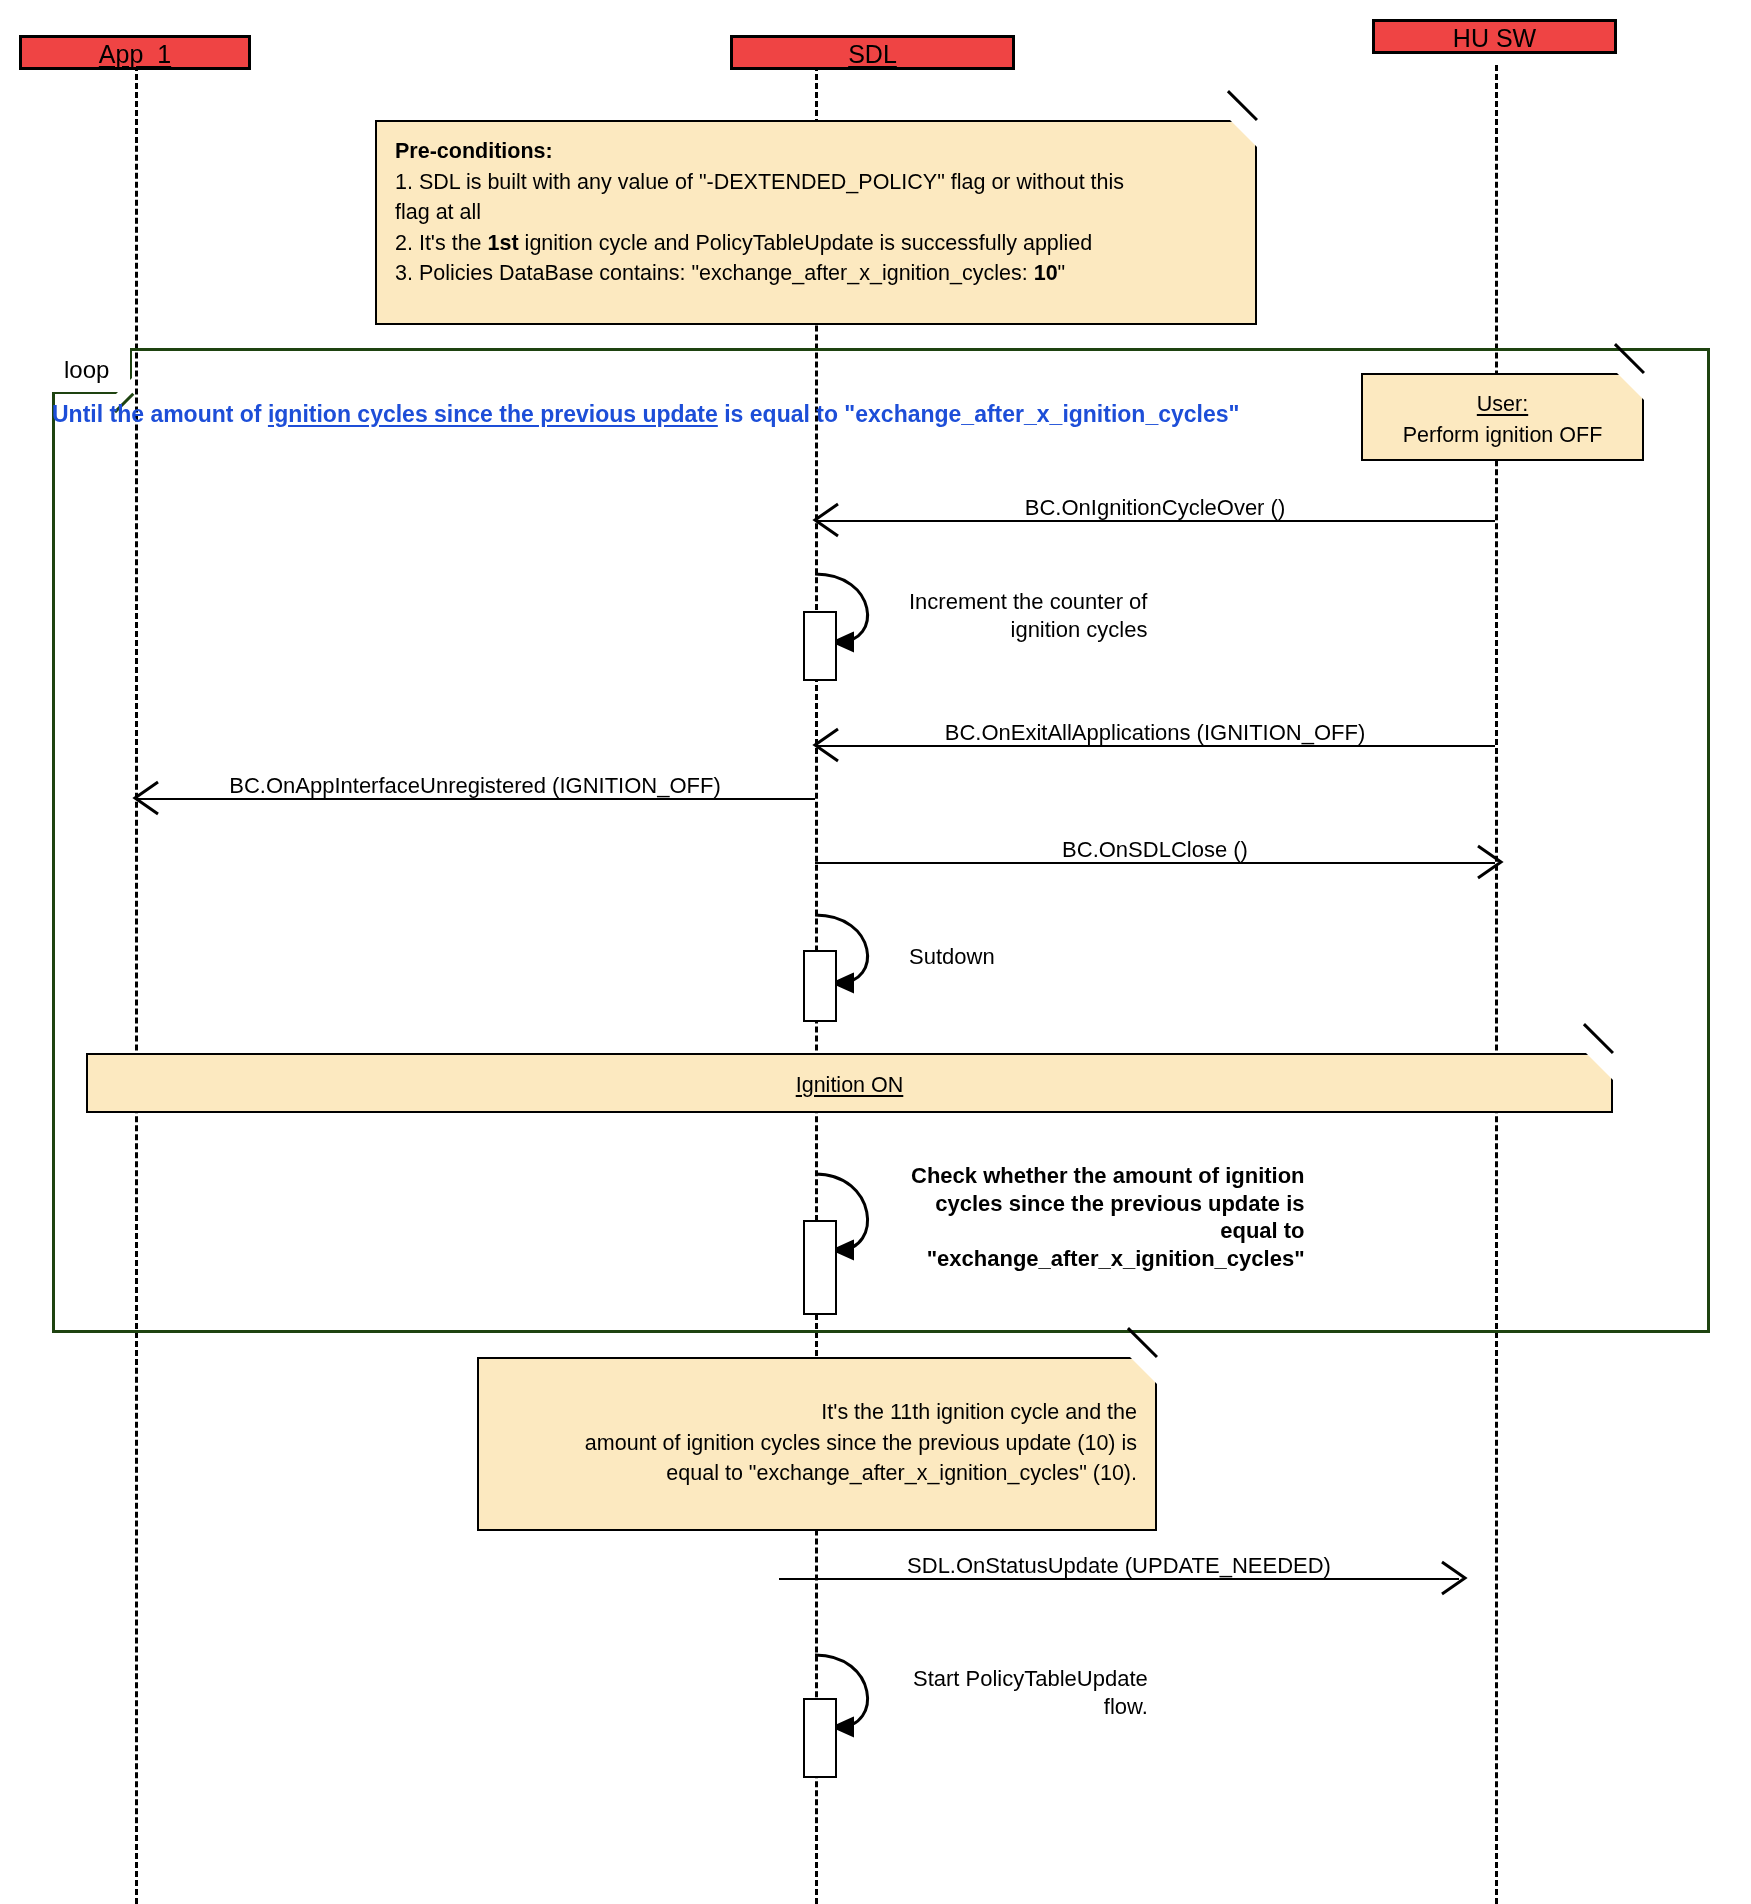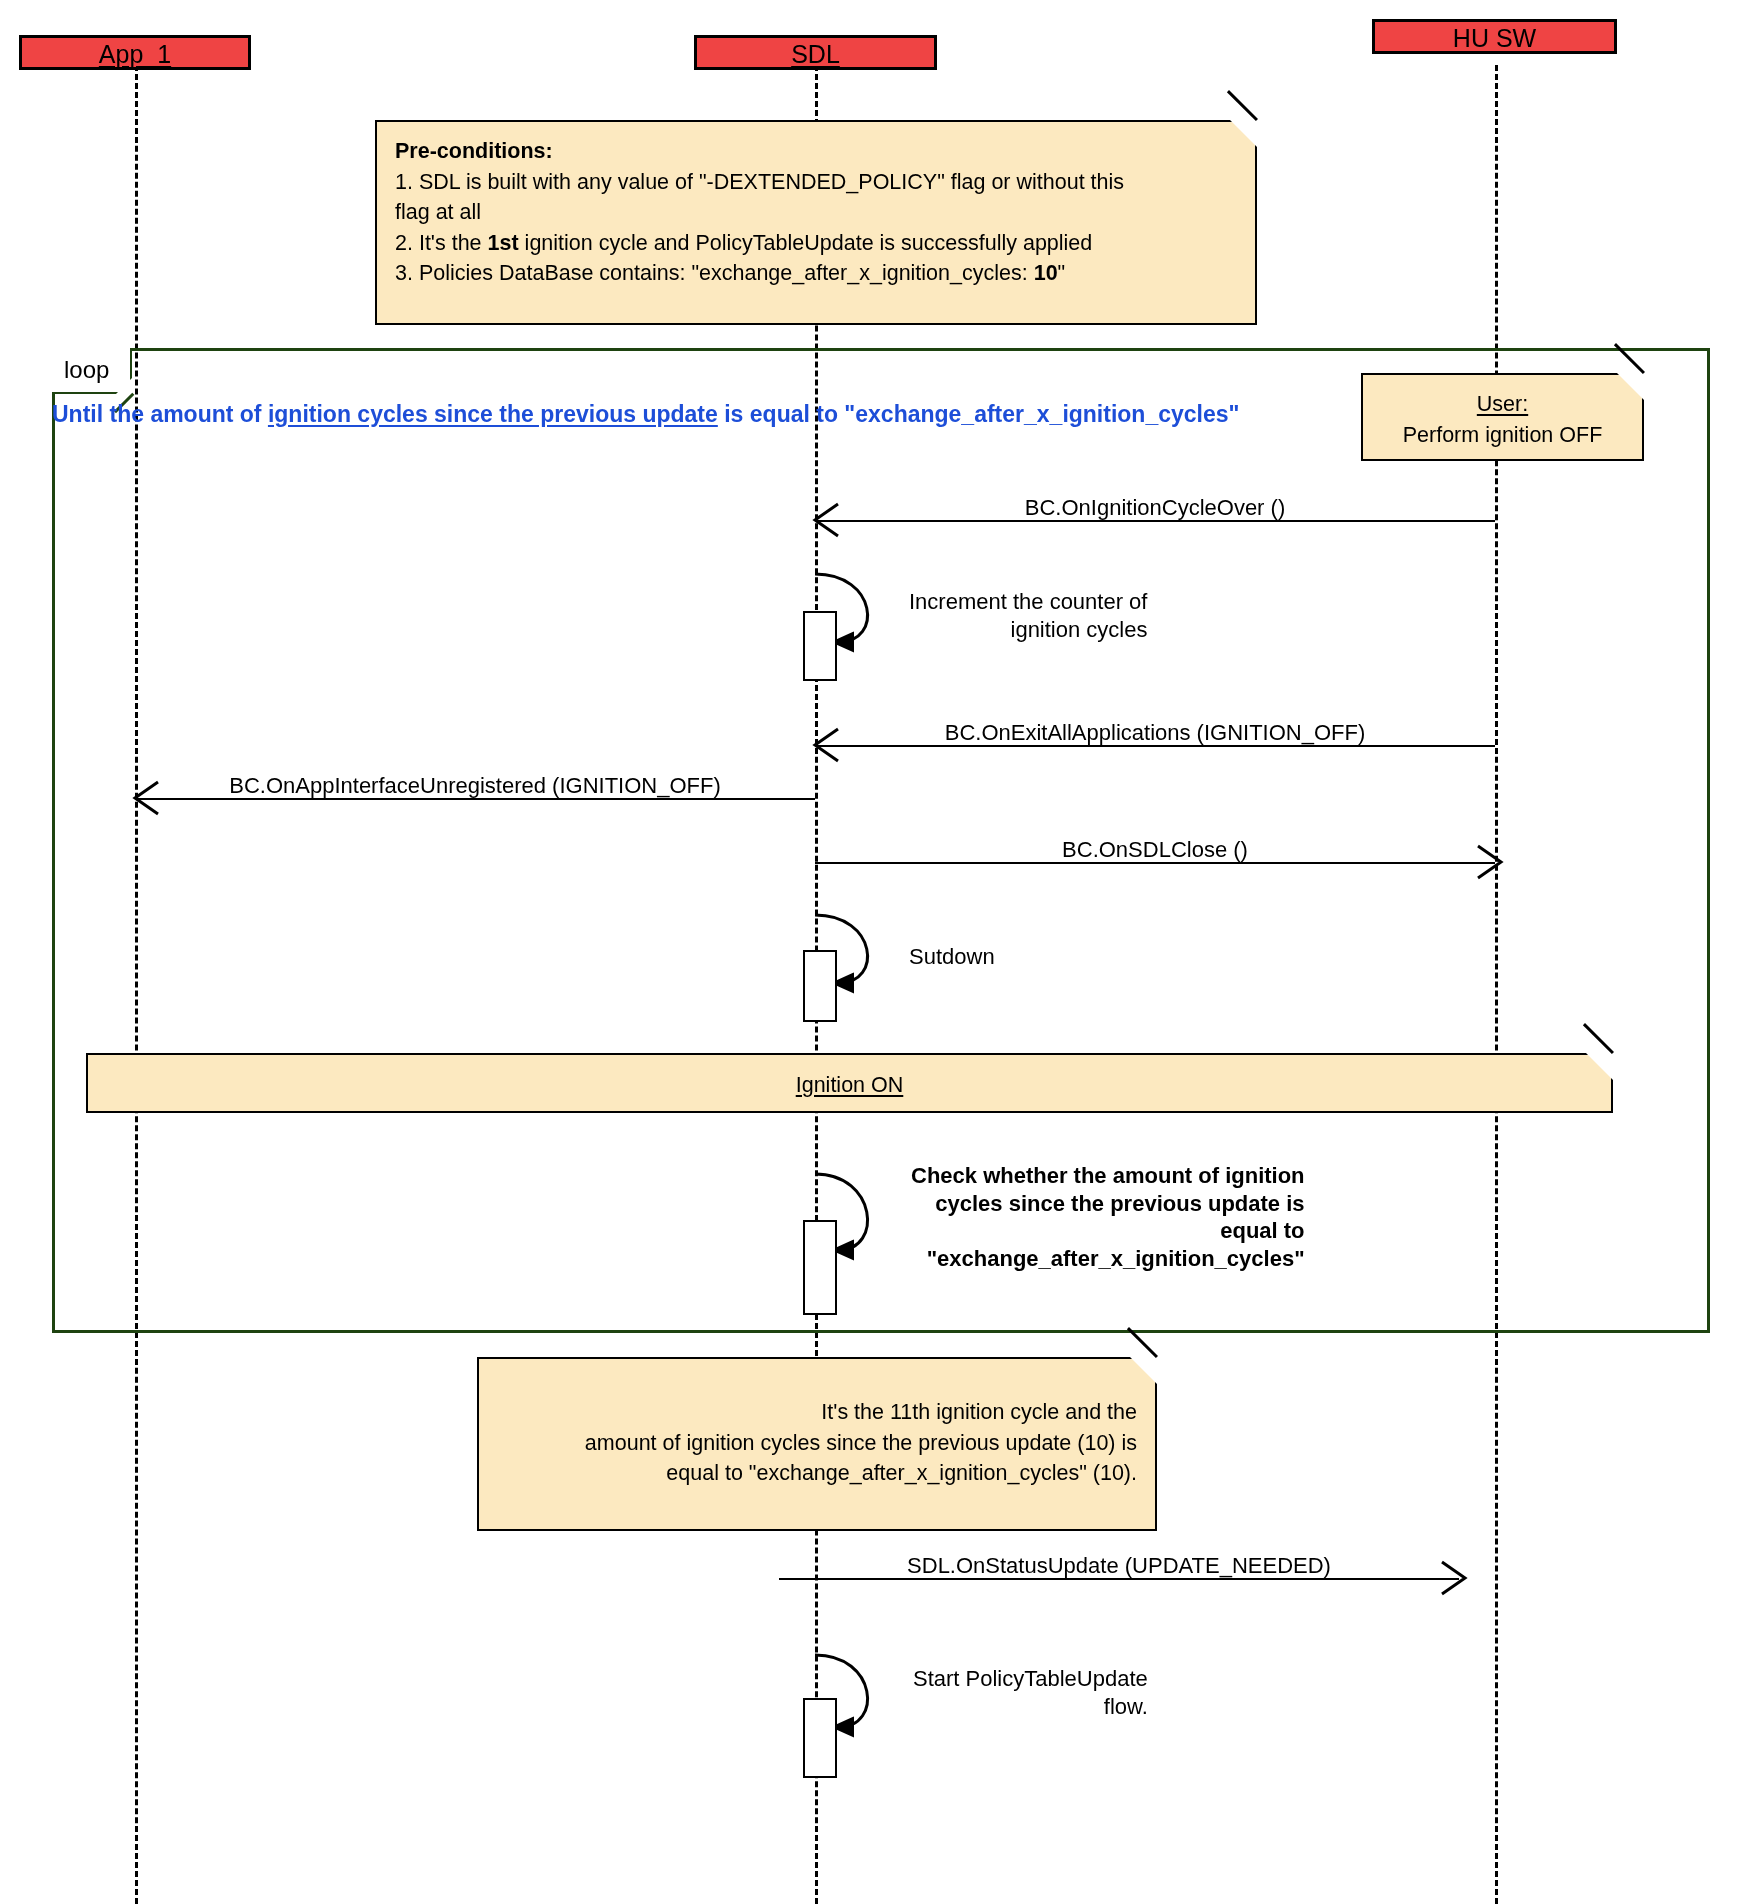--- a/index.html
+++ b/index.html
@@ -174,21 +174,21 @@
     <span class="clip"></span>
     <span class="clipline"></span>
   </div>
   <div id="loop-cond" style="left:52px; top:403px;">
     <span>Until the amount of </span><span class="u">ignition cycles since the previous update</span><span> is equal to "exchange_after_x_ignition_cycles"</span>
   </div>
 
   <div class="actor-box" style="left:19px; top:35px; width:232px; height:35px;">
     <span class="u">App_1</span>
   </div>
-  <div class="actor-box" style="left:694px; top:35px; width:243px; height:35px;">
+  <div class="actor-box" style="left:730px; top:35px; width:285px; height:35px;">
     <span class="u">SDL</span>
   </div>
   <div class="actor-box" style="left:1372px; top:19px; width:245px; height:35px;">
     <span>HU SW</span>
   </div>
 
   <div class="note" style="left:375px; top:120px; width:882px; height:205px; ">
     <div style="font-weight:bold;">
       <span>Pre-conditions:</span>
     </div>

